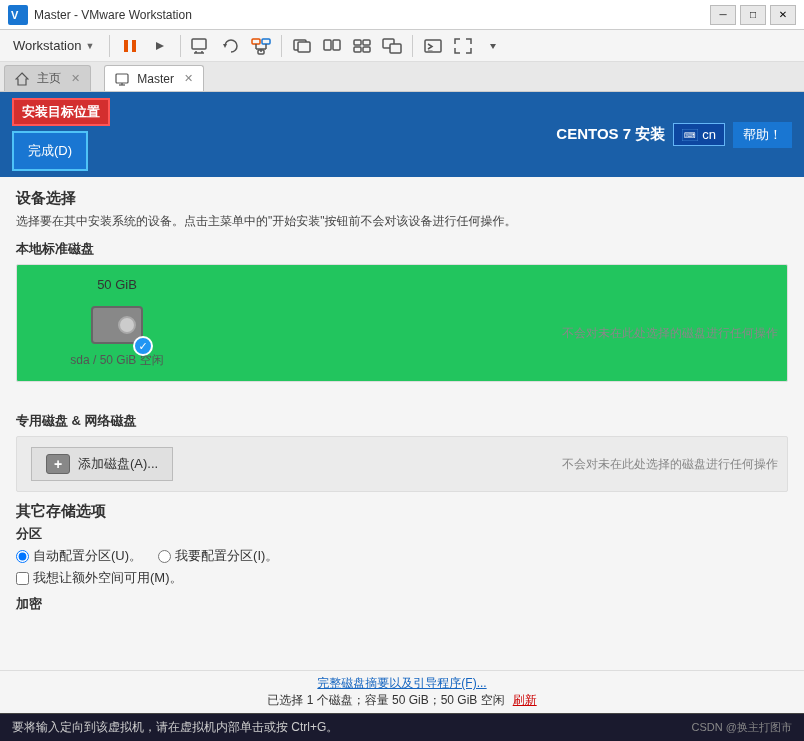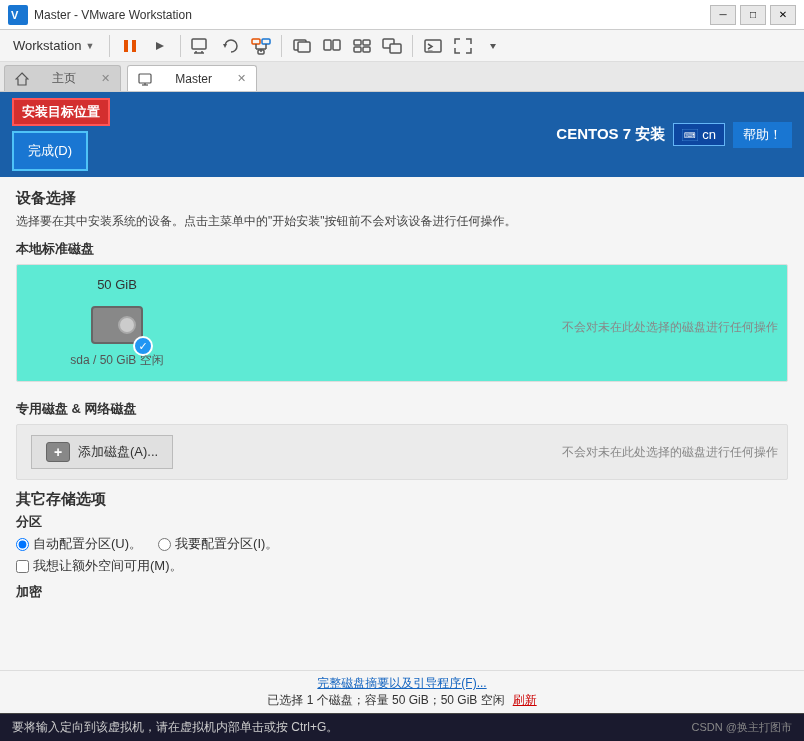--- a/index.html
+++ b/index.html
@@ -99,26 +99,26 @@
       border-bottom: 1px solid #ccc;
     }
     .tab {
       display: flex;
       align-items: center;
       padding: 0 10px;
       height: 26px;
       cursor: pointer;
       font-size: 12px;
       color: #555;
-      gap: 23px;
+      gap: 8px;
       background: #d0d0d0;
       border: 1px solid #bbb;
       border-bottom: none;
       border-radius: 3px 3px 0 0;
-      margin-right: 6px;
+      margin-right: 13px;
     }
     .tab.active {
       background: #ffffff;
       color: #333;
       border-color: #bbb;
     }
     .tab-close {
       font-size: 11px;
       color: #888;
       margin-left: 2px;
@@ -215,24 +215,24 @@
     }
     .subsection-title {
       font-size: 13px;
       font-weight: bold;
       color: #333;
       margin-bottom: 6px;
     }
 
     
     .disk-section {
-      background: #5eead4;
+      background: #22c55e;
       border: 1px solid #ddd;
       border-radius: 2px;
-      margin-bottom: 8px;
+      margin-bottom: 20px;
       position: relative;
       text-align: center;
     }
     .disk-item {
       display: flex;
       flex-direction: column;
       align-items: center;
       padding: 12px 20px;
       cursor: pointer;
       width: 200px;

